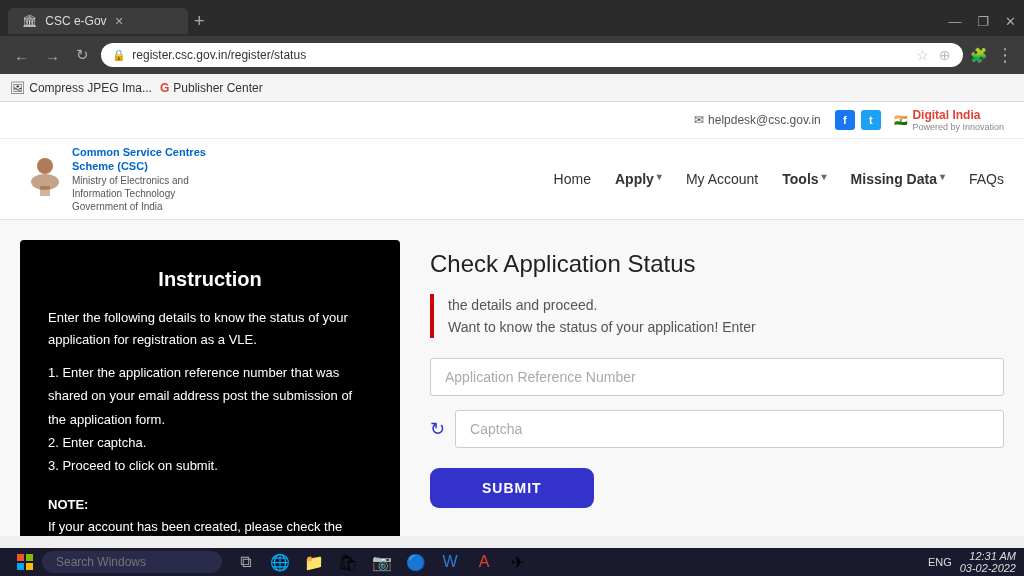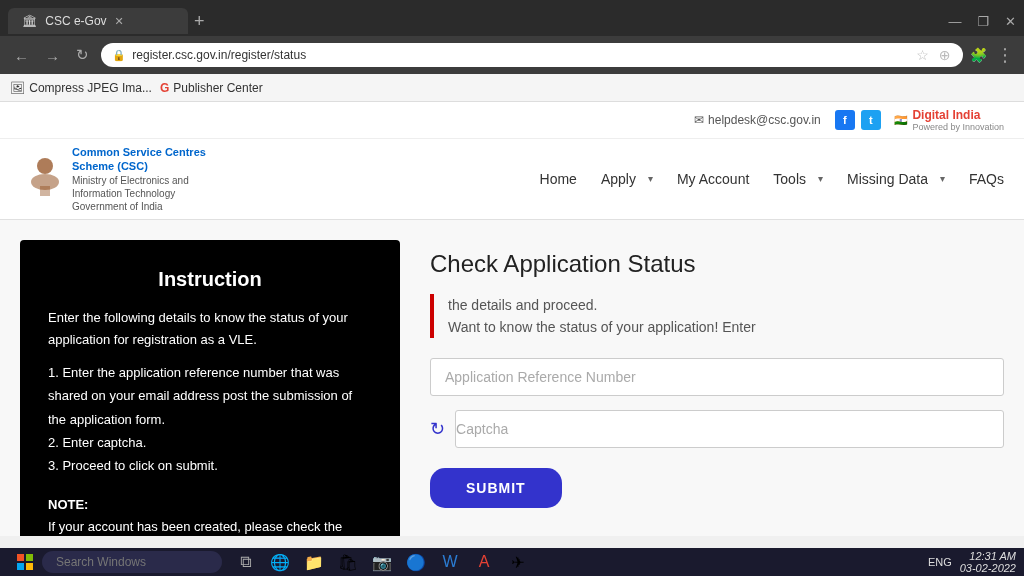--- a/index.html
+++ b/index.html
@@ -37,21 +37,21 @@
     .digital-india { display: flex; align-items: center; gap: 4px; color: #555; font-size: 11px; }
 
     
     .navbar { display: flex; align-items: center; padding: 6px 20px; border-bottom: 1px solid #e0e0e0; background: #fff; }
     .logo-area { display: flex; align-items: center; gap: 2px; }
     .logo-emblem { width: 50px; height: 50px; }
     .logo-text { font-size: 10px; color: #555; max-width: 140px; line-height: 1.3; }
     .logo-text .scheme-name { color: #0066cc; font-size: 11px; font-weight: bold; }
     .nav-links { margin-left: auto; display: flex; align-items: center; gap: 24px; font-size: 14px; color: #333; }
     .nav-link { cursor: pointer; color: #333; }
-    .nav-dropdown { display: flex; align-items: center; gap: 12px; cursor: pointer; }
+    .nav-dropdown { display: flex; align-items: flex-start; gap: 3px; cursor: pointer; font-weight: bold; }
     .dropdown-arrow { font-size: 10px; color: #666; }
 
     
     .main-content { display: flex; padding: 20px; gap: 30px; background: #f8f8f8; min-height: 320px; }
 
     
     .instruction-box { background: #000000; color: #fff; padding: 28px 28px; border-radius: 4px; width: 380px; flex-shrink: 0; }
     .instruction-title { font-size: 20px; font-weight: bold; text-align: center; margin-bottom: 16px; }
     .instruction-text { font-size: 13px; line-height: 1.7; }
     .instruction-text .note-label { font-weight: bold; margin-top: 16px; display: block; }
@@ -61,24 +61,24 @@
     .form-area { flex: 1; padding: 10px 0; }
     .form-title { font-size: 24px; font-weight: normal; color: #222; margin-bottom: 16px; }
     .info-blockquote { border-left: 4px solid #cc0000; padding-left: 14px; color: #555; font-size: 14px; margin-bottom: 20px; line-height: 1.6; }
 
     .input-field { width: 100%; border: 1px solid #ccc; border-radius: 3px; padding: 10px 14px; font-size: 14px; color: #555; margin-bottom: 14px; outline: none; }
     .input-field::placeholder { color: #aaa; }
 
     .captcha-row { display: flex; align-items: center; gap: 10px; margin-bottom: 20px; }
     .captcha-img { background: #f5e96e; border: 1px solid #ccc; padding: 8px 16px; font-size: 22px; font-weight: bold; color: #333; letter-spacing: 3px; font-family: 'Courier New', monospace; border-radius: 3px; min-width: 120px; text-align: center; font-style: italic; }
     .refresh-btn { color: #3333cc; font-size: 18px; cursor: pointer; }
-    .captcha-input { flex: 1; border: 1px solid #ccc; border-radius: 3px; padding: 10px 0; font-size: 14px; color: #555; outline: none; }
+    .captcha-input { flex: 1; border: 1px solid #ccc; border-radius: 3px; padding: 10px 14px; font-size: 14px; color: #555; outline: none; }
     .captcha-input::placeholder { color: #aaa; }
 
-    .submit-btn { background: #3333cc; color: #fff; border: none; padding: 12px 36px; font-size: 14px; font-weight: bold; border-radius: 15px; cursor: pointer; letter-spacing: 1px; }
+    .submit-btn { background: #3333cc; color: #fff; border: none; padding: 12px 52px; font-size: 14px; font-weight: bold; border-radius: 9px; cursor: pointer; letter-spacing: 1px; }
 
     
     .taskbar { background: #1a1a2e; display: flex; align-items: center; height: 28px; padding: 0 8px; position: absolute; bottom: 0; width: 100%; }
     .start-btn { background: transparent; color: #fff; border: none; display: flex; align-items: center; gap: 4px; cursor: pointer; padding: 4px 8px; }
     .search-bar { background: #2a2a4a; border: none; color: #aaa; padding: 4px 14px; border-radius: 14px; font-size: 12px; width: 180px; outline: none; }
     .taskbar-items { display: flex; align-items: center; gap: 6px; margin-left: 10px; }
     .taskbar-icon { width: 28px; height: 28px; display: flex; align-items: center; justify-content: center; cursor: pointer; border-radius: 3px; }
     .taskbar-right { margin-left: auto; display: flex; align-items: center; gap: 8px; color: #ddd; font-size: 11px; }
     .time-info { text-align: right; font-style: italic; }
   </style>

